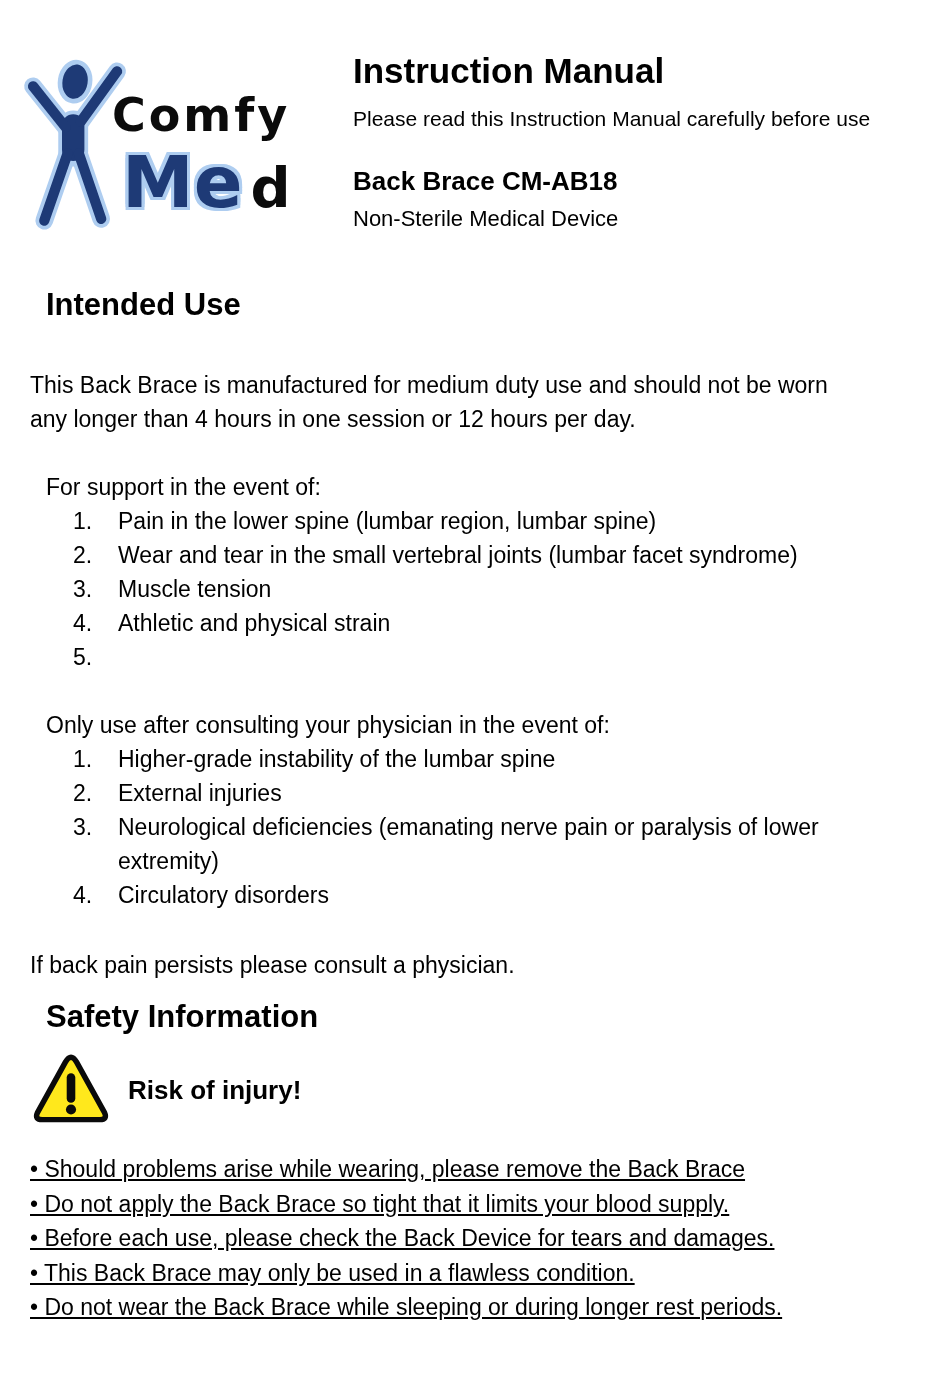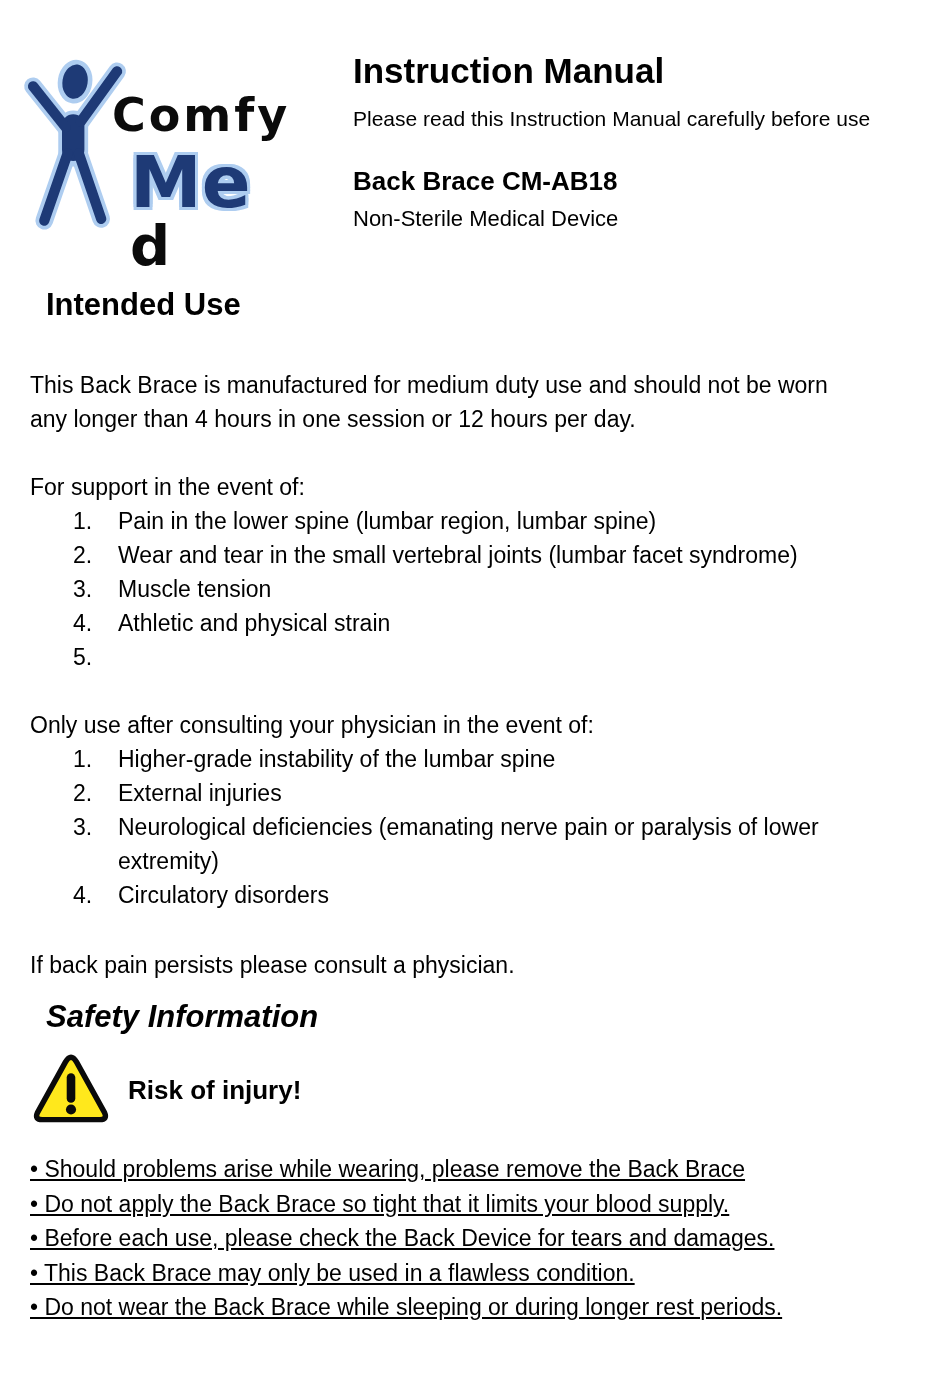--- a/index.html
+++ b/index.html
@@ -43,21 +43,20 @@
     color: #0b0b0b;
     line-height: 1;
   }
   .logo-med {
     position: absolute;
     left: 104px;
     top: 106px;
     display: flex;
     align-items: baseline;
     line-height: 1;
-    flex-direction: column;
   }
   .logo-me {
     font-family: "DejaVu Sans", sans-serif;
     font-size: 72px;
     font-weight: 800;
     color: #1e3a76;
     text-shadow:
       -3px -3px 0 #aecdf0,  3px -3px 0 #aecdf0,
       -3px  3px 0 #aecdf0,  3px  3px 0 #aecdf0,
        0   -3px 0 #aecdf0,  0    3px 0 #aecdf0,
@@ -110,27 +109,27 @@
     line-height: 34px;
     white-space: nowrap;
   }
   h2.section {
     font-size: 31px;
     font-weight: 700;
     line-height: 38px;
     margin: 16px;
   }
   .para       { margin: 44px 0 0 0; }
-  .intro      { margin: 34px 0 0 0; }
+  .intro      { margin: 34px 0 0 16px; }
   .num-list   { margin: 0; }
   .li         { display: flex; }
   .num        { flex: none; margin-left: 43px; width: 45px; }
   .txt        { flex: none; }
   .closing    { margin-top: 36px; }
-  .section-gap { margin-top: 32px; font-style: italic; }
+  .section-gap { margin-top: 32px; }
 
   .warning-row {
     margin-top: 18px;
     height: 72px;
     display: flex;
     align-items: center;
   }
   .warning-row svg { margin-left: 2px; flex: none; }
   .warning-label {
     margin-left: 18px;

